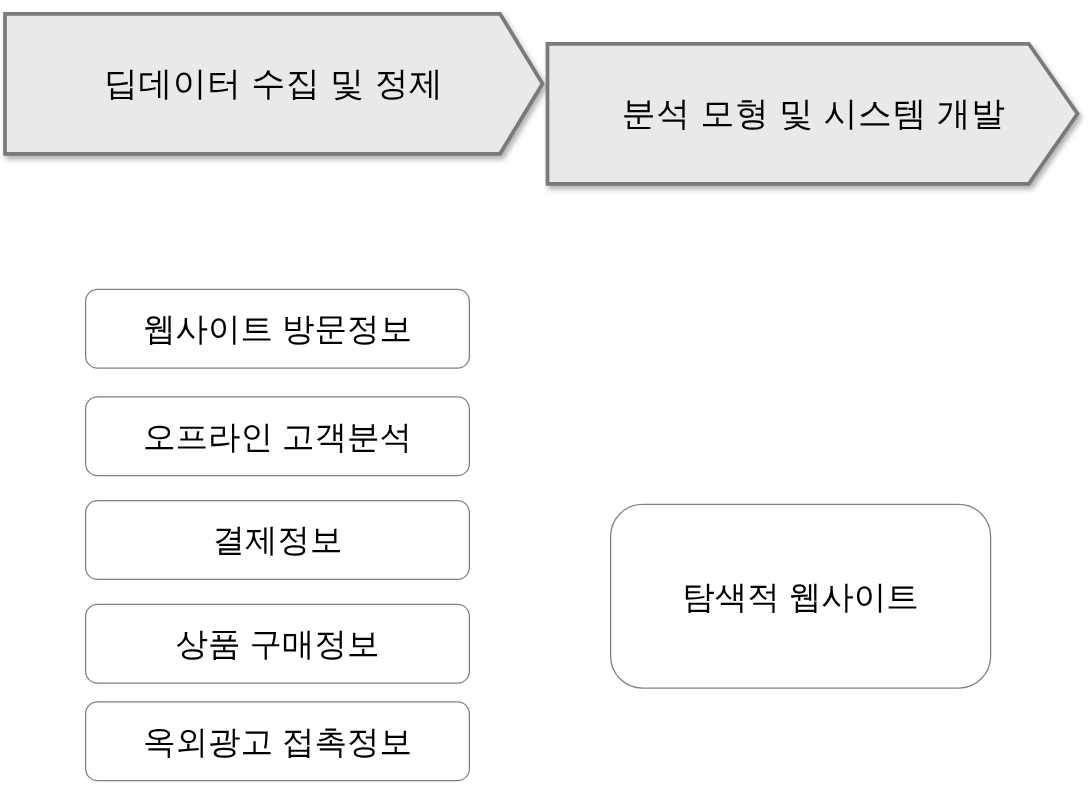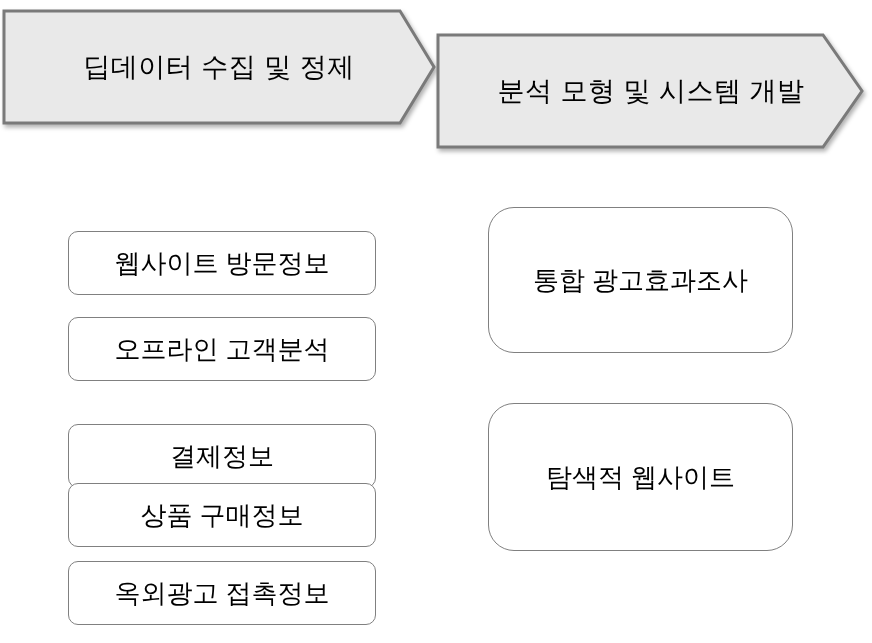--- a/index.html
+++ b/index.html
@@ -44,21 +44,21 @@
     position:absolute;left:68px;width:306px;height:62px;
     background:var(--box-fill);
     border:1.5px solid var(--box-border);
     border-radius:10px;
     display:flex;align-items:center;justify-content:center;
     font-size:26px;white-space:nowrap;
   }
   #src-0{top:146px;}
   #src-1{top:231px;justify-content:center;}
   #src-2{top:317px;}
-  #src-3{top:424px;}
+  #src-3{top:400px;}
   #src-4{top:483px;}
   #src-5{top:561px;}
 
   
   .analysis-box{
     position:absolute;left:488px;width:303px;
     background:var(--box-fill);
     border:1.5px solid var(--box-border);
     border-radius:26px;
     display:flex;align-items:center;justify-content:center;
@@ -95,20 +95,17 @@
   <div class="data-source-box" id="src-3">
     <span>결제정보</span>
   </div>
   <div class="data-source-box" id="src-4">
     <span>상품 구매정보</span>
   </div>
   <div class="data-source-box" id="src-5">
     <span>옥외광고 접촉정보</span>
   </div>
 
-  <div class="analysis-box" id="out-0">
-    <span>통합 광고효과조사</span>
-  </div>
   <div class="analysis-box" id="out-1">
     <span>탐색적 웹사이트</span>
   </div>
 
 </div>
 
 </body></html>

